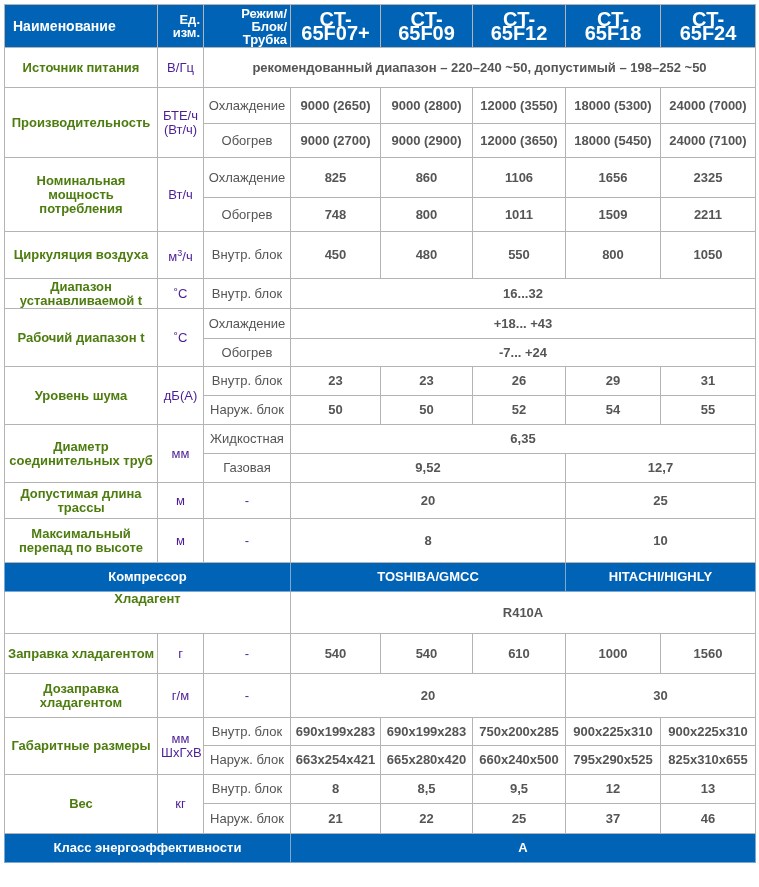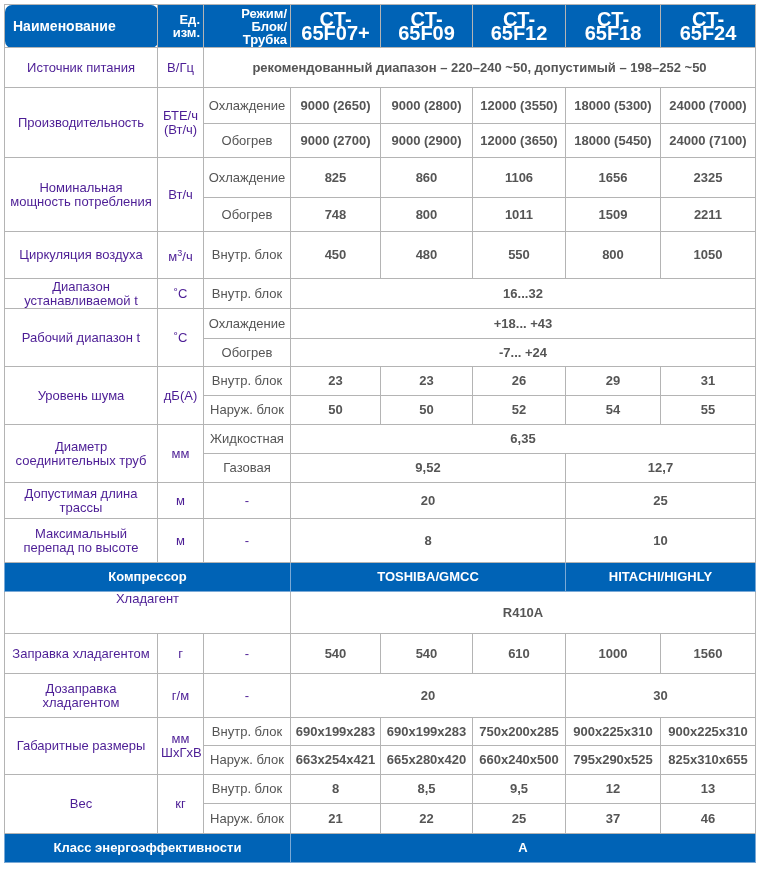--- a/index.html
+++ b/index.html
@@ -3,24 +3,24 @@
 <meta charset="utf-8">
 <style>
   html, body { margin: 0; padding: 0; background: #ffffff; }
   body { width: 759px; height: 887px; position: relative; overflow: hidden;
          font-family: "Liberation Sans", sans-serif; color: #4a4a4a; }
   table.spec { position: absolute; left: 4px; top: 4px; border-collapse: collapse;
                table-layout: fixed; width: 751px; }
   table.spec td, table.spec th { border: 1px solid #b4b4b4; padding: 0 3px; text-align: center;
                vertical-align: middle; font-size: 13px; line-height: 14px; overflow: hidden; }
   th.hd { background: #0063b6; color: #ffffff; font-weight: bold; border-color: #ffffff #7aa9d6; }
-  th.hd.name { text-align: left; padding-left: 8px; font-size: 14px; border-radius: 7px; }
+  th.hd.name { text-align: left; padding-left: 8px; font-size: 14px; }
   th.hd.model { font-size: 20px; text-align: center; }
   th.hd.small { font-size: 13px; line-height: 13px; text-align: right; }
-  td.name { text-align: left; padding-left: 8px; font-weight: normal; color: #4c1d95; font-size: 13px; line-height: 16px; }
+  td.name { text-align: left; padding-left: 8px; font-weight: bold; color: #4d7c0f; font-size: 13px; line-height: 16px; }
   td.unit { font-size: 12px; color: #4c1d95; line-height: 13px; }
   td.mode { font-size: 13px; color: #555; white-space: nowrap; }
   td.val { font-weight: bold; color: #555; }
   tr.blue td { background: #0063b6; color: #ffffff; font-weight: bold; border-color: #7aa9d6; }
   tr.blue td.name { color: #fff; }
   sup { font-size: 9px; }
 </style>
 </head>
 <body>
 

